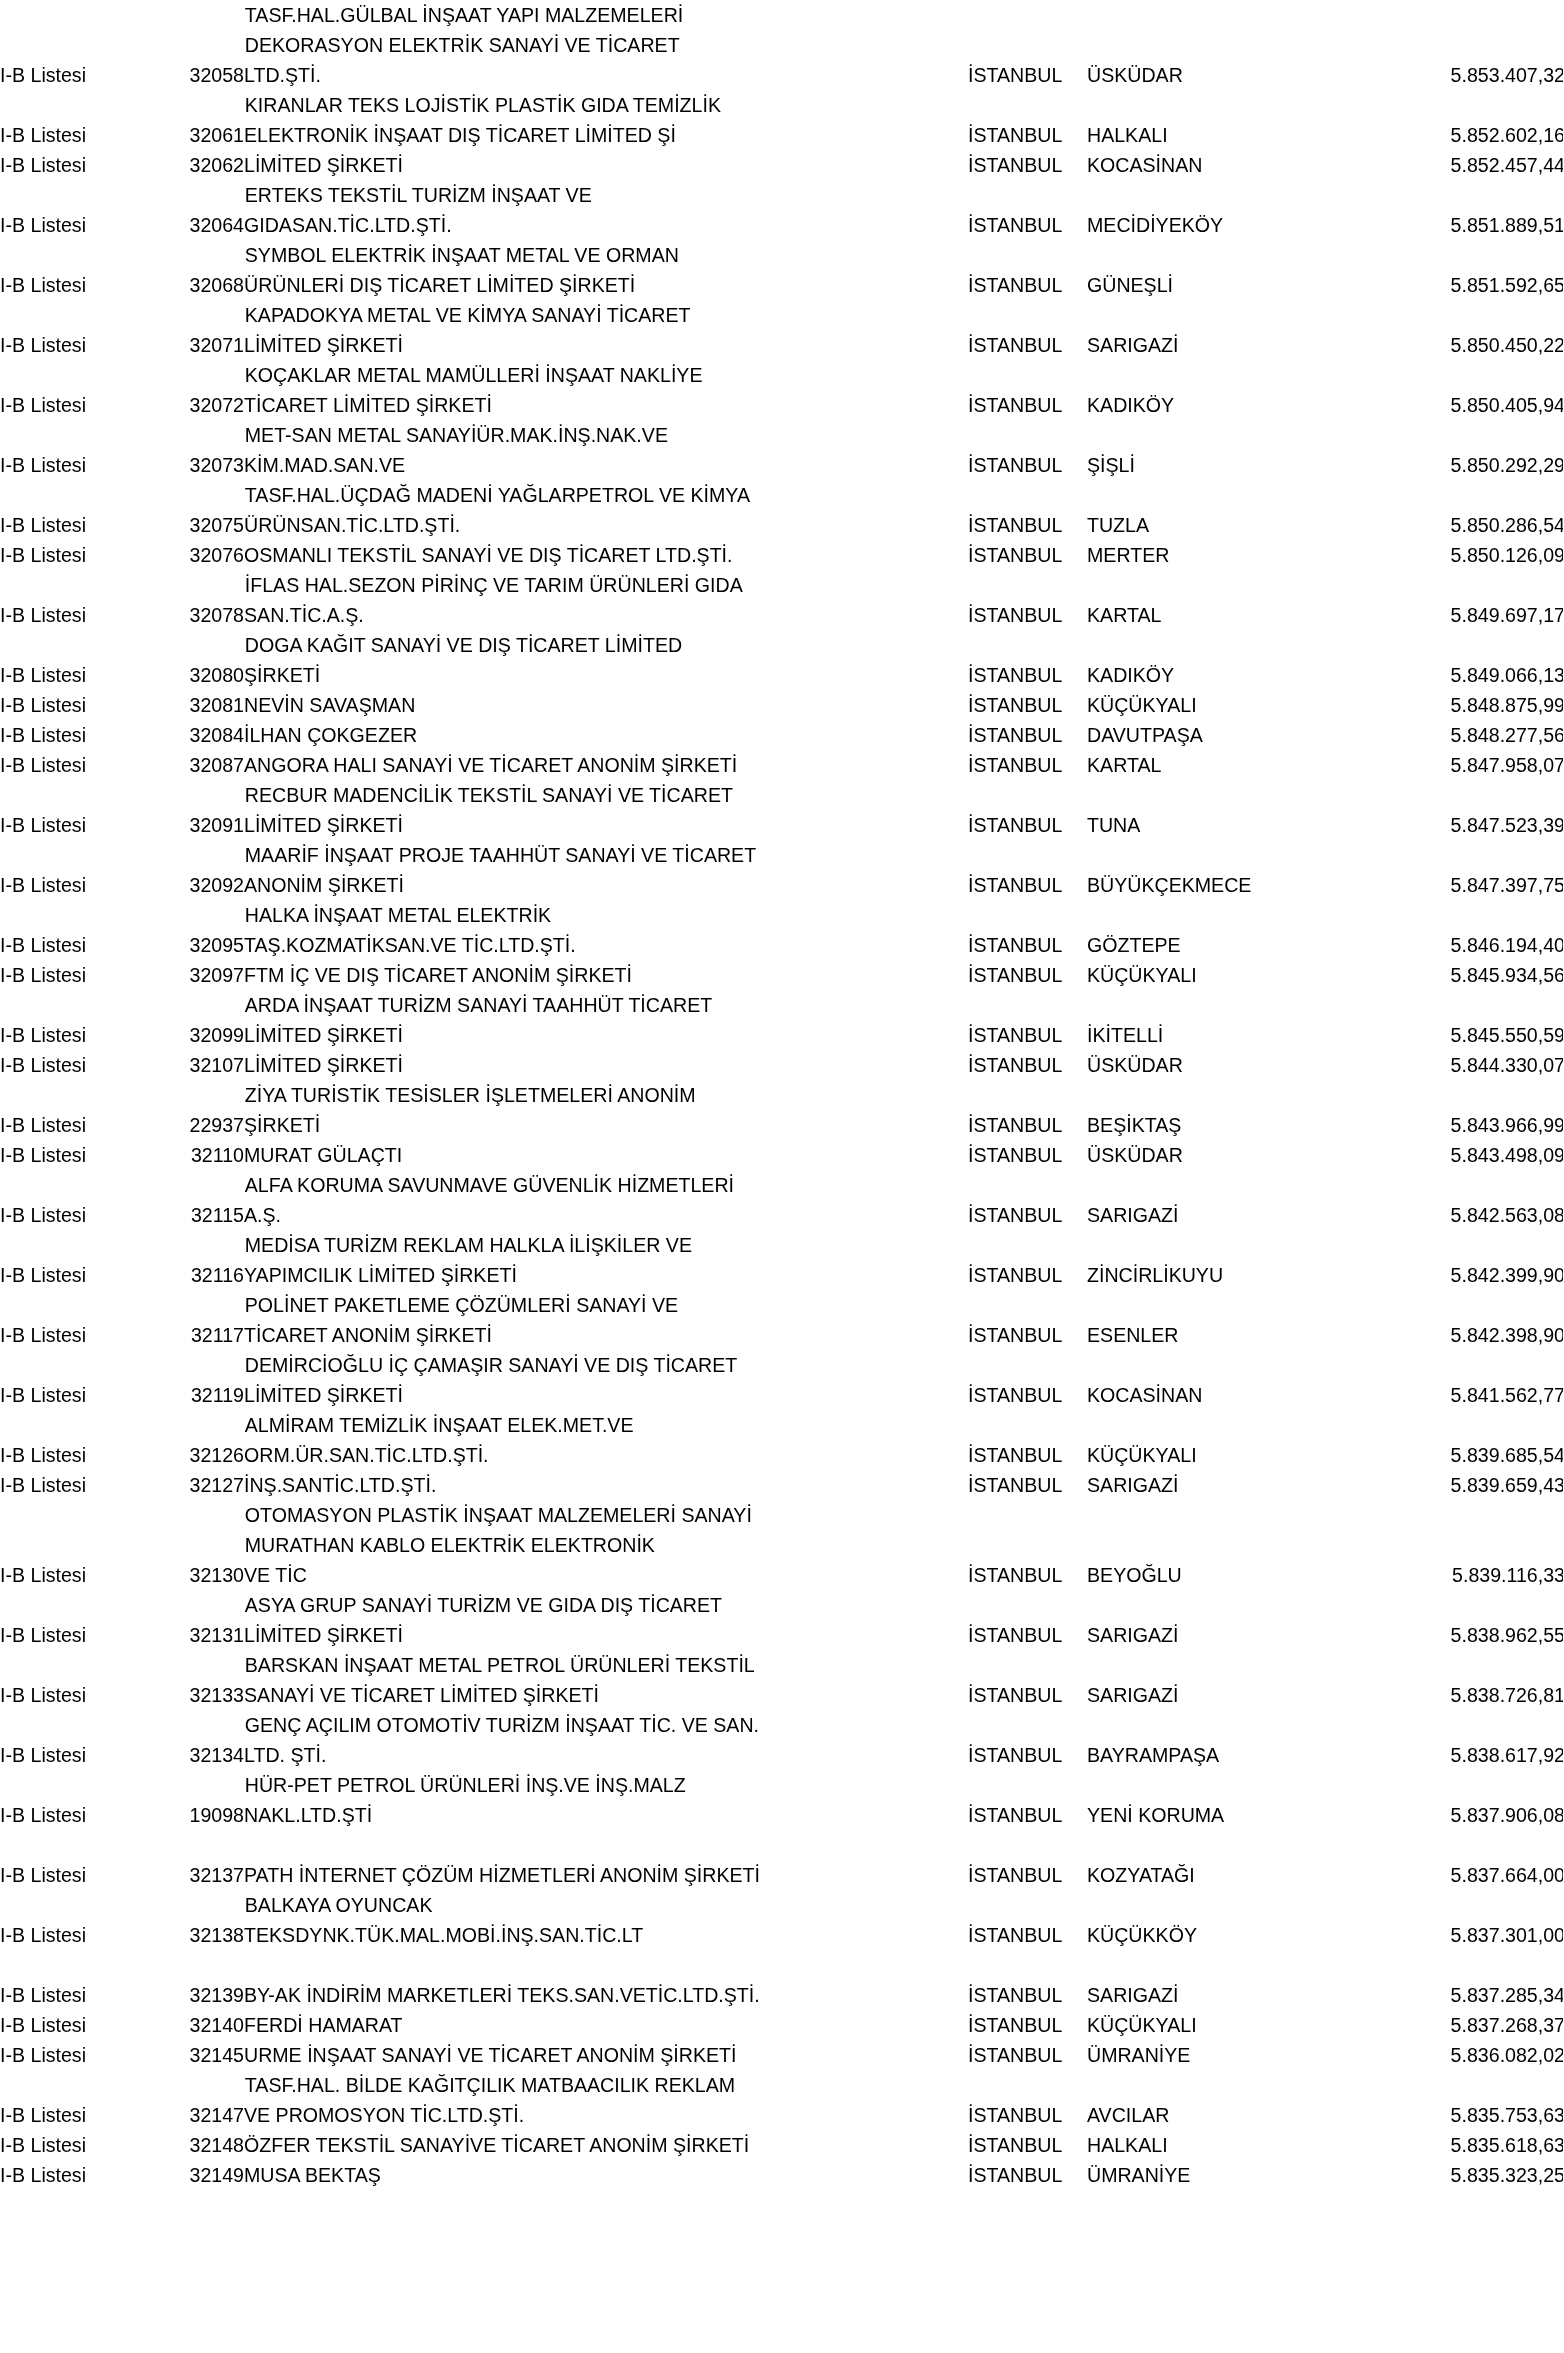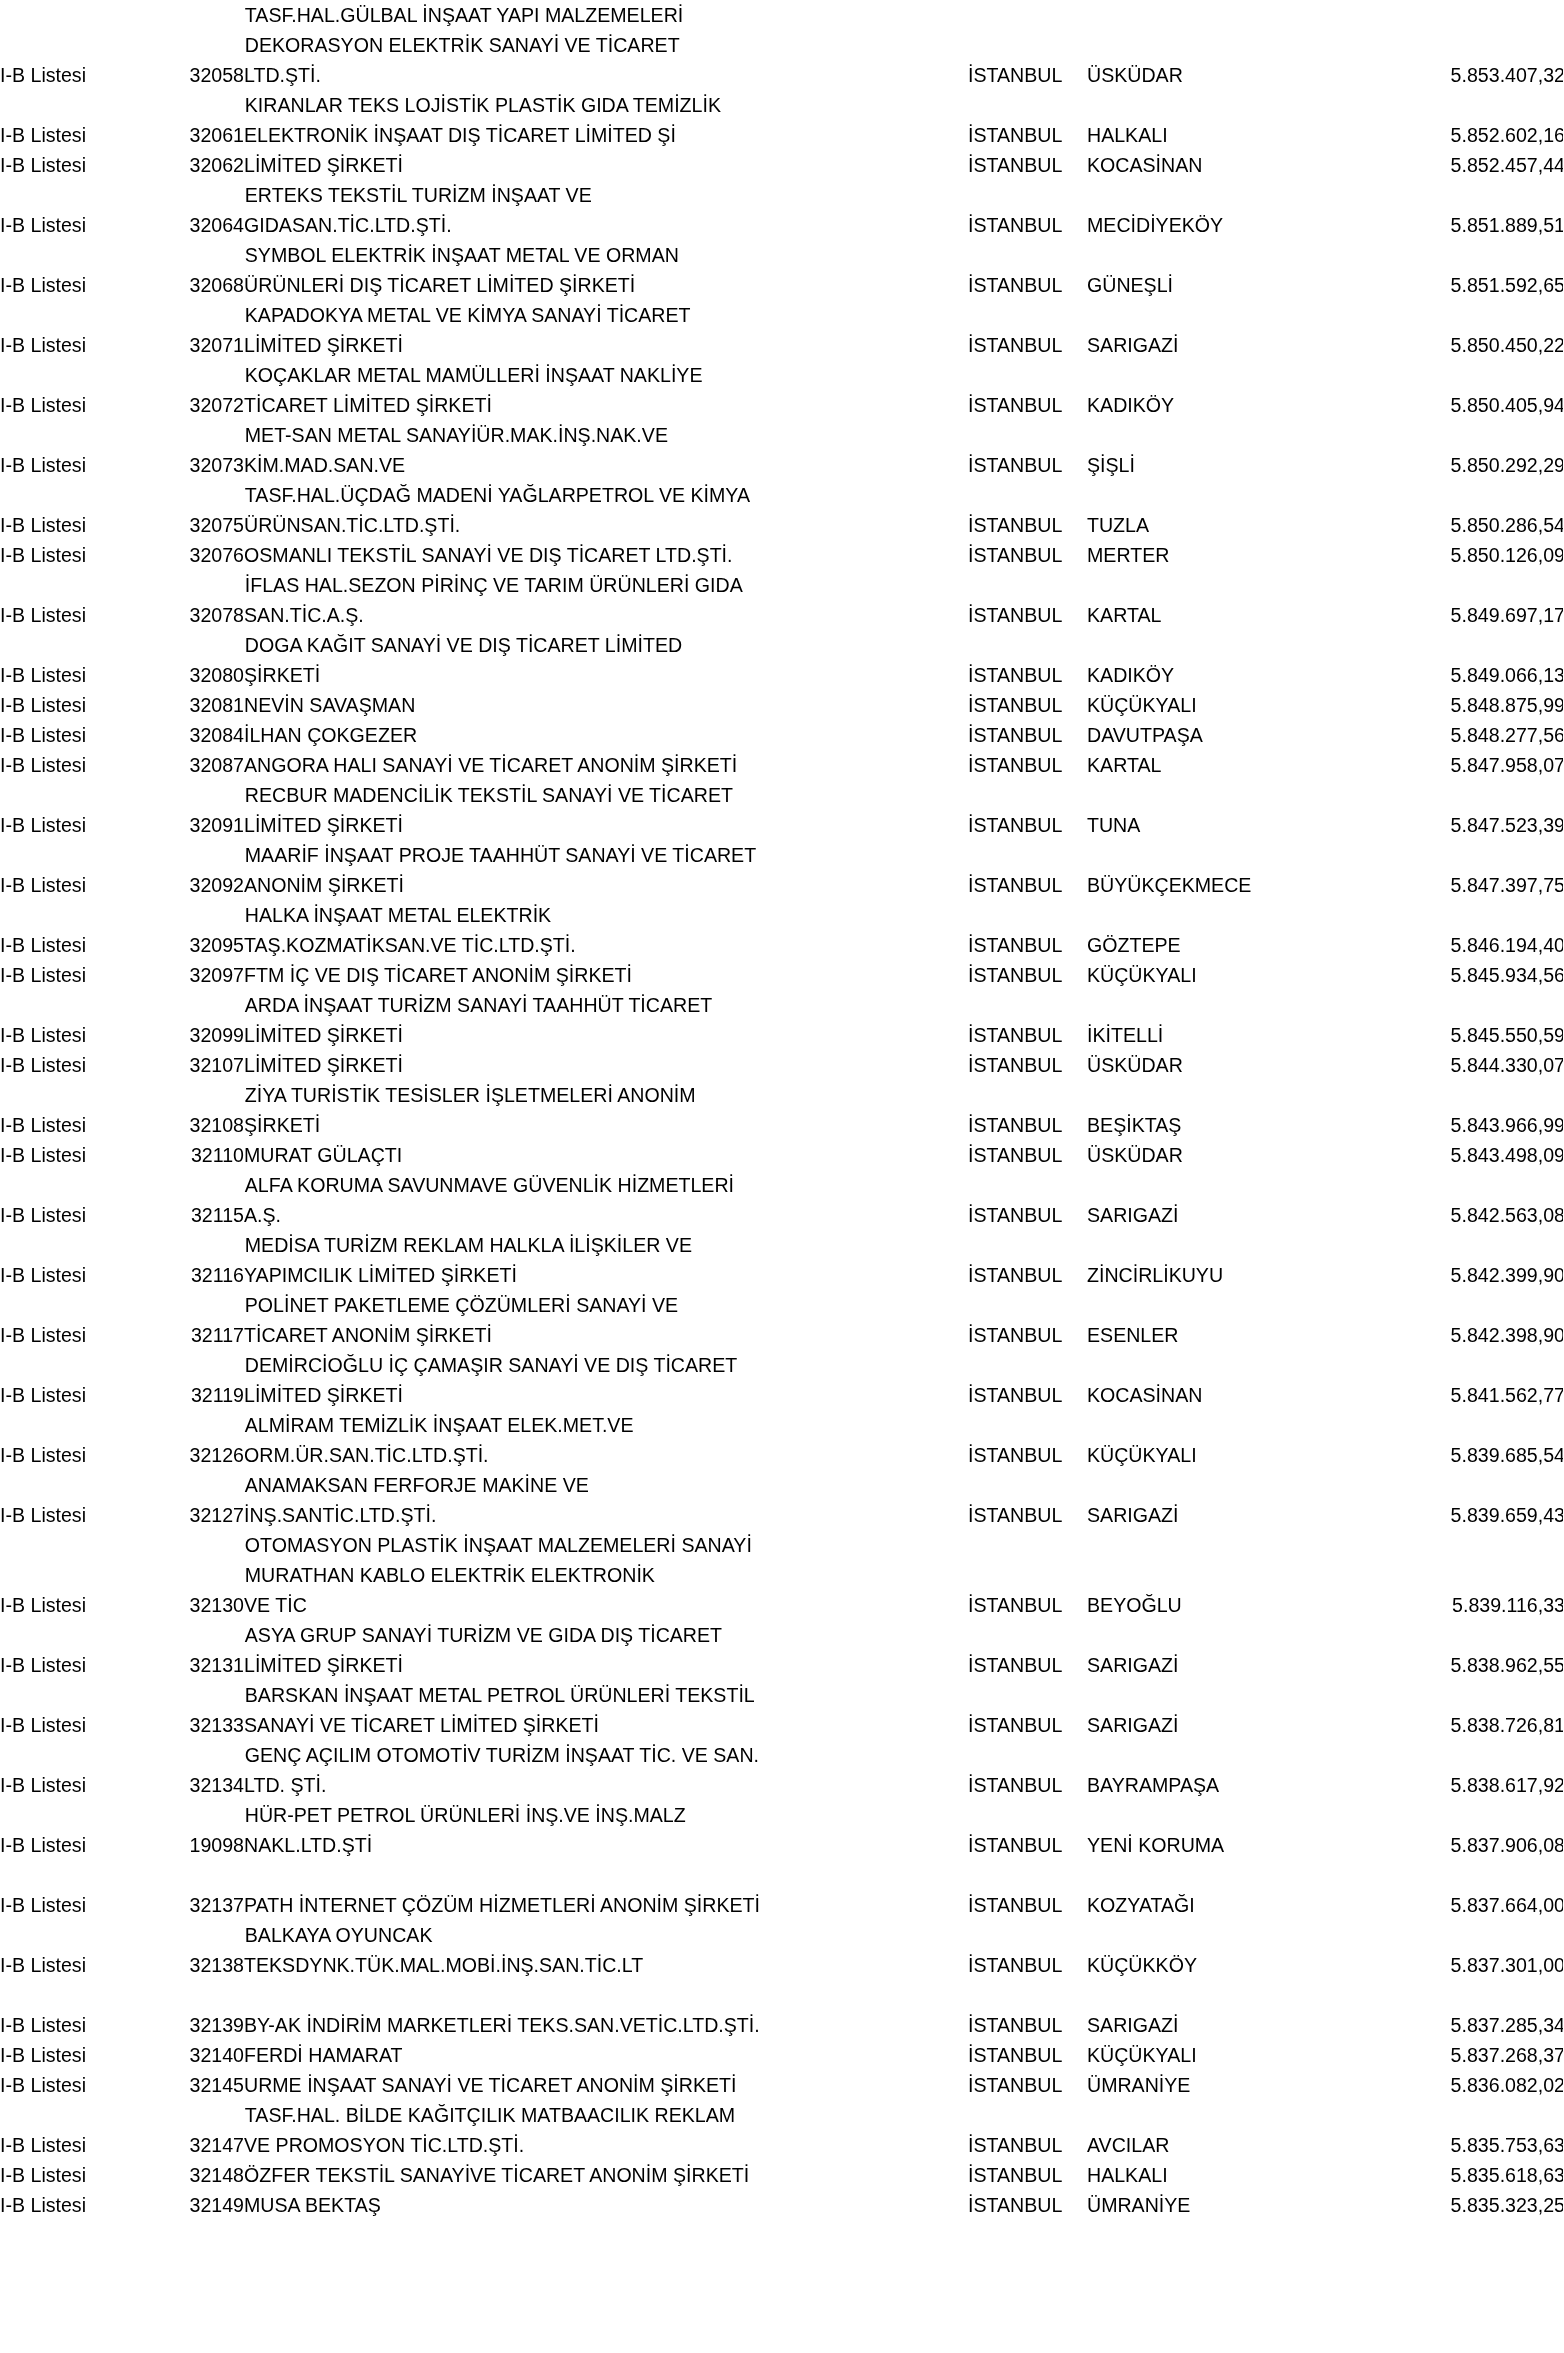--- a/index.html
+++ b/index.html
@@ -420,21 +420,21 @@
           <td></td>
           <td class="no-cell"></td>
           <td class="name-cell">ZİYA TURİSTİK TESİSLER İŞLETMELERİ ANONİM</td>
           <td class="city-cell"></td>
           <td class="dist-cell"></td>
           <td class="amt-cell"></td>
         </tr>
         <tr class="main">
           <td class="list-cell">I-B Listesi</td>
           <td></td>
-          <td class="no-cell">32108</td>
+          <td class="no-cell">22937</td>
           <td class="name-cell">ŞİRKETİ</td>
           <td class="city-cell">İSTANBUL</td>
           <td class="dist-cell">BEŞİKTAŞ</td>
           <td class="amt-cell">5.843.966,99</td>
         </tr>
         <tr class="main">
           <td class="list-cell">I-B Listesi</td>
           <td></td>
           <td class="no-cell">32110</td>
           <td class="name-cell">MURAT GÜLAÇTI</td>
@@ -524,29 +524,20 @@
           <td class="amt-cell"></td>
         </tr>
         <tr class="main">
           <td class="list-cell">I-B Listesi</td>
           <td></td>
           <td class="no-cell">32126</td>
           <td class="name-cell">ORM.ÜR.SAN.TİC.LTD.ŞTİ.</td>
           <td class="city-cell">İSTANBUL</td>
           <td class="dist-cell">KÜÇÜKYALI</td>
           <td class="amt-cell">5.839.685,54</td>
-        </tr>
-        <tr class="cont">
-          <td class="list-cell"></td>
-          <td></td>
-          <td class="no-cell"></td>
-          <td class="name-cell">ANAMAKSAN FERFORJE MAKİNE VE</td>
-          <td class="city-cell"></td>
-          <td class="dist-cell"></td>
-          <td class="amt-cell"></td>
         </tr>
         <tr class="main">
           <td class="list-cell">I-B Listesi</td>
           <td></td>
           <td class="no-cell">32127</td>
           <td class="name-cell">İNŞ.SANTİC.LTD.ŞTİ.</td>
           <td class="city-cell">İSTANBUL</td>
           <td class="dist-cell">SARIGAZİ</td>
           <td class="amt-cell">5.839.659,43</td>
         </tr>

